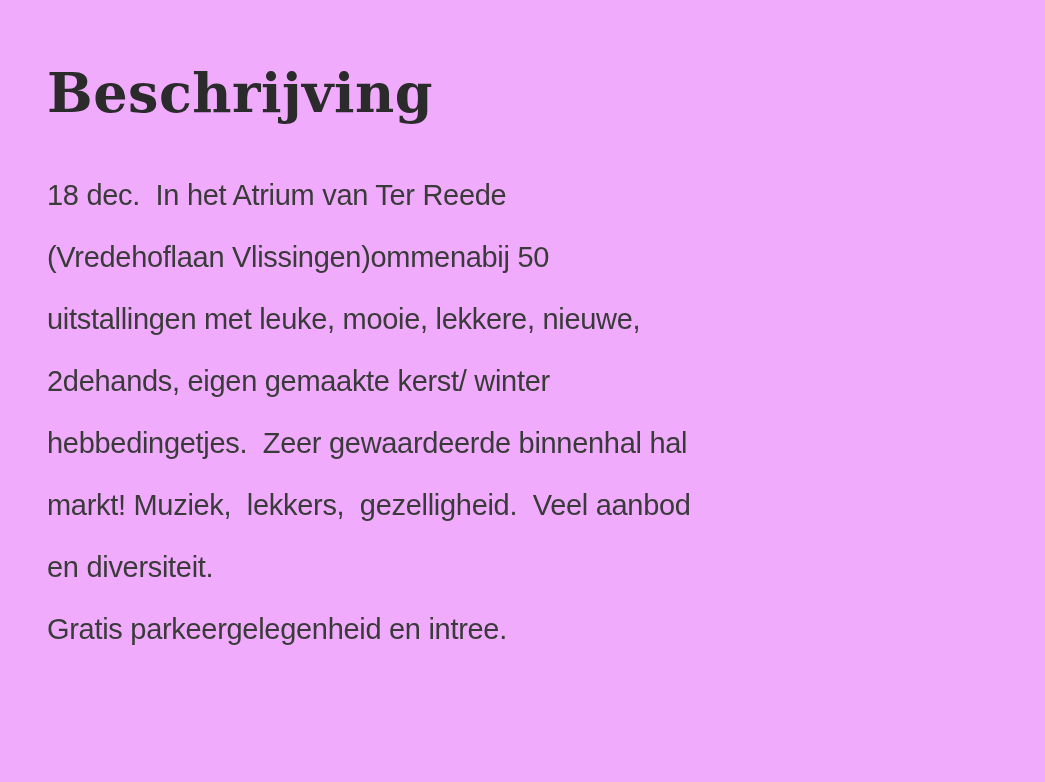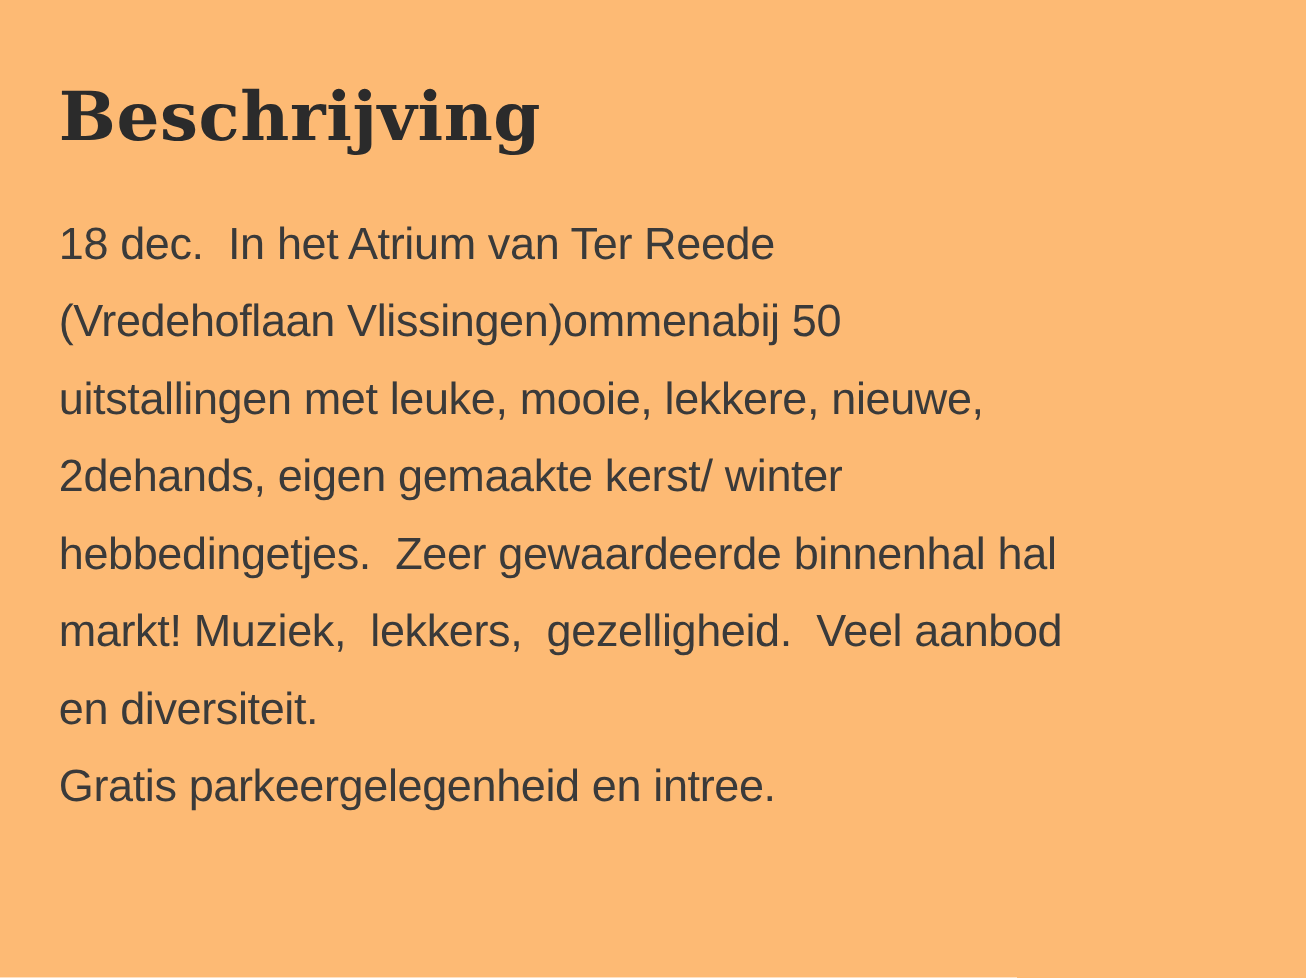--- a/index.html
+++ b/index.html
@@ -4,39 +4,39 @@
 <style>
   html, body {
     margin: 0;
     padding: 0;
     background: #ffffff;
   }
   .page {
     position: relative;
     width: 1045px;
     height: 782px;
-    background: #fdba74;
+    background: #f0abfc;
     overflow: hidden;
     box-sizing: border-box;
     padding: 62px 15px 0 47px;
   }
   .section-title {
     margin: 0;
     font-family: "DejaVu Serif", "Liberation Serif", serif;
     font-weight: 600;
     font-size: 54px;
     line-height: 1.15;
     letter-spacing: 0.5px;
     color: #2b2b2b;
   }
   .description-text {
     margin: 40px 0 0 0;
     font-family: "Liberation Sans", "DejaVu Sans", sans-serif;
     font-weight: 400;
-    font-size: 36px;
+    font-size: 29px;
     line-height: 62px;
     letter-spacing: -0.3px;
     color: #3a3a3a;
     white-space: pre-wrap;
   }
 </style>
 </head>
 <body>
 
 <div class="page">

